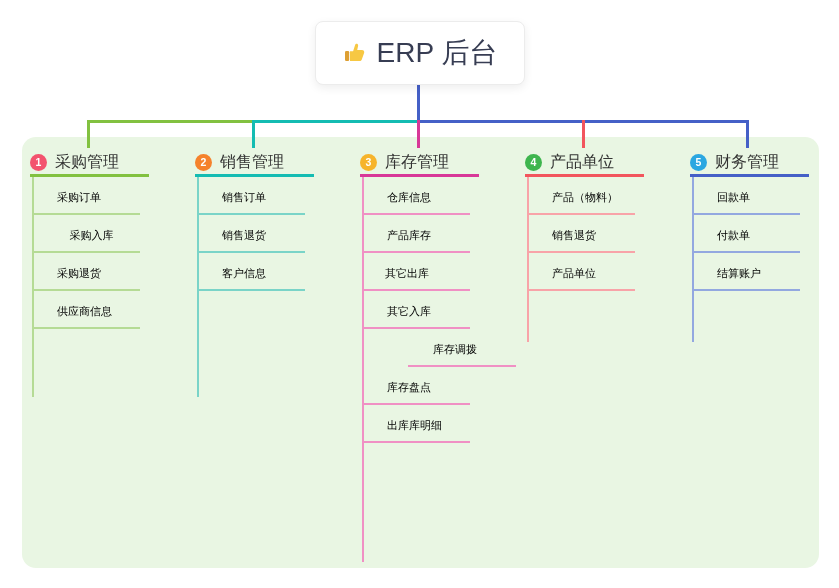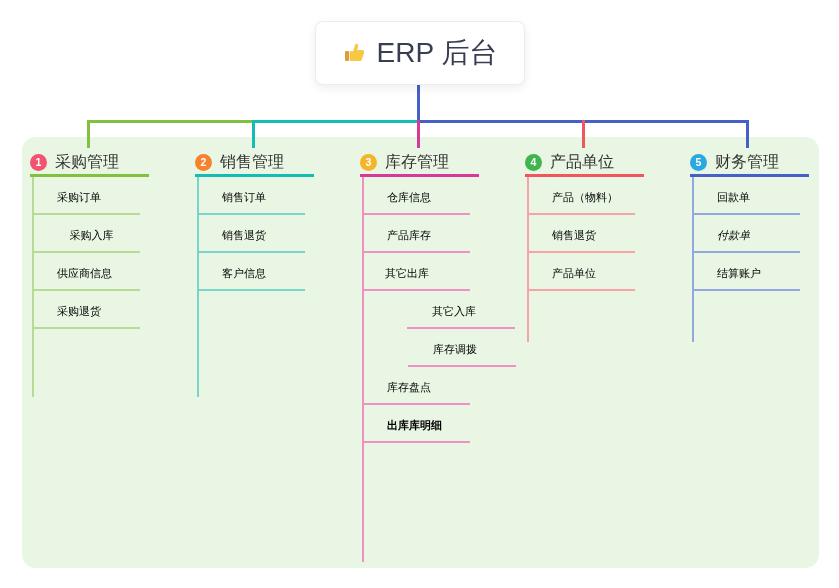--- a/index.html
+++ b/index.html
@@ -88,24 +88,24 @@
     <span>采购管理</span>
   </div>
   <div class="kids">
       <div class="row" style="border-bottom-color: rgb(181, 219, 149);">
         <span>采购订单</span>
       </div>
       <div class="row" style="border-bottom-color: rgb(181, 219, 149); justify-content: center;">
         <span>采购入库</span>
       </div>
       <div class="row" style="border-bottom-color: rgb(181, 219, 149);">
-        <span>供应商信息</span>
+        <span>采购退货</span>
       </div>
       <div class="row" style="border-bottom-color: rgb(181, 219, 149);">
-        <span>采购退货</span>
+        <span>供应商信息</span>
       </div>
     </div>
   <div class="vline" style="height: 220px; background: rgb(181, 219, 149);"></div>
 </div>
 
 <div class="branch b1">
   <div class="bheader" style="border-bottom-color: rgb(20, 188, 178);">
     <span class="badge" style="background: rgb(245, 130, 44);">2</span>
     <span>销售管理</span>
   </div>
@@ -131,30 +131,30 @@
   <div class="kids">
       <div class="row" style="border-bottom-color: rgb(240, 144, 196); align-items: flex-end;">
         <span>仓库信息</span>
       </div>
       <div class="row" style="border-bottom-color: rgb(240, 144, 196);">
         <span>产品库存</span>
       </div>
       <div class="row" style="border-bottom-color: rgb(240, 144, 196); padding-left: 23px;">
         <span>其它出库</span>
       </div>
-      <div class="row" style="border-bottom-color: rgb(240, 144, 196); margin-left: 45px;">
+      <div class="row" style="border-bottom-color: rgb(240, 144, 196);">
         <span>其它入库</span>
       </div>
       <div class="row" style="border-bottom-color: rgb(240, 144, 196); margin-left: 46px;">
         <span>库存调拨</span>
       </div>
       <div class="row" style="border-bottom-color: rgb(240, 144, 196);">
         <span>库存盘点</span>
       </div>
-      <div class="row" style="border-bottom-color: rgb(240, 144, 196); font-weight: bold;">
+      <div class="row" style="border-bottom-color: rgb(240, 144, 196);">
         <span>出库库明细</span>
       </div>
     </div>
   <div class="vline" style="height: 385px; background: rgb(240, 144, 196);"></div>
 </div>
 
 <div class="branch b3">
   <div class="bheader" style="border-bottom-color: rgb(242, 85, 93);">
     <span class="badge" style="background: rgb(62, 181, 78);">4</span>
     <span>产品单位</span>
@@ -175,21 +175,21 @@
 
 <div class="branch b4">
   <div class="bheader" style="border-bottom-color: rgb(69, 96, 199);">
     <span class="badge" style="background: rgb(43, 167, 225);">5</span>
     <span>财务管理</span>
   </div>
   <div class="kids">
       <div class="row" style="border-bottom-color: rgb(147, 168, 224);">
         <span>回款单</span>
       </div>
-      <div class="row" style="border-bottom-color: rgb(147, 168, 224); font-style: italic;">
+      <div class="row" style="border-bottom-color: rgb(147, 168, 224);">
         <span>付款单</span>
       </div>
       <div class="row" style="border-bottom-color: rgb(147, 168, 224);">
         <span>结算账户</span>
       </div>
     </div>
   <div class="vline" style="height: 165px; background: rgb(147, 168, 224);"></div>
 </div>
 
 </body></html>

